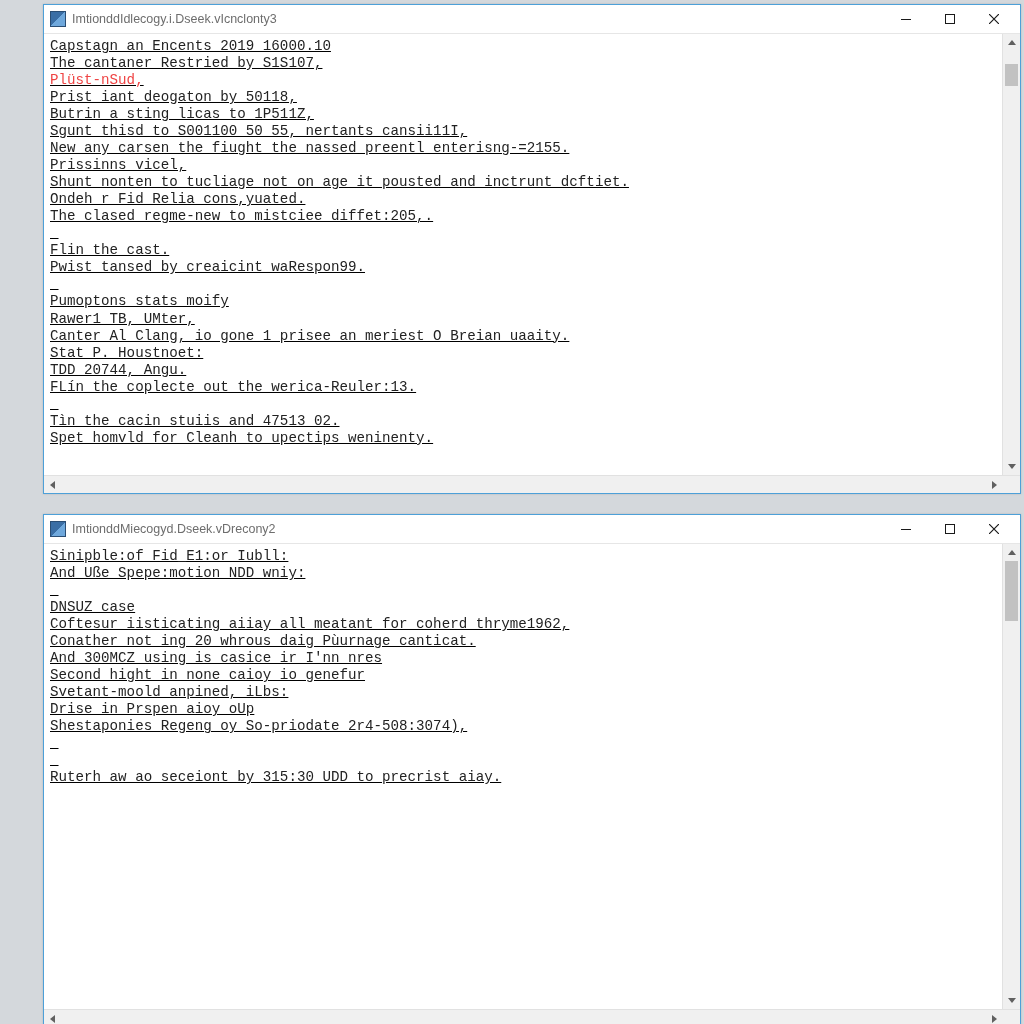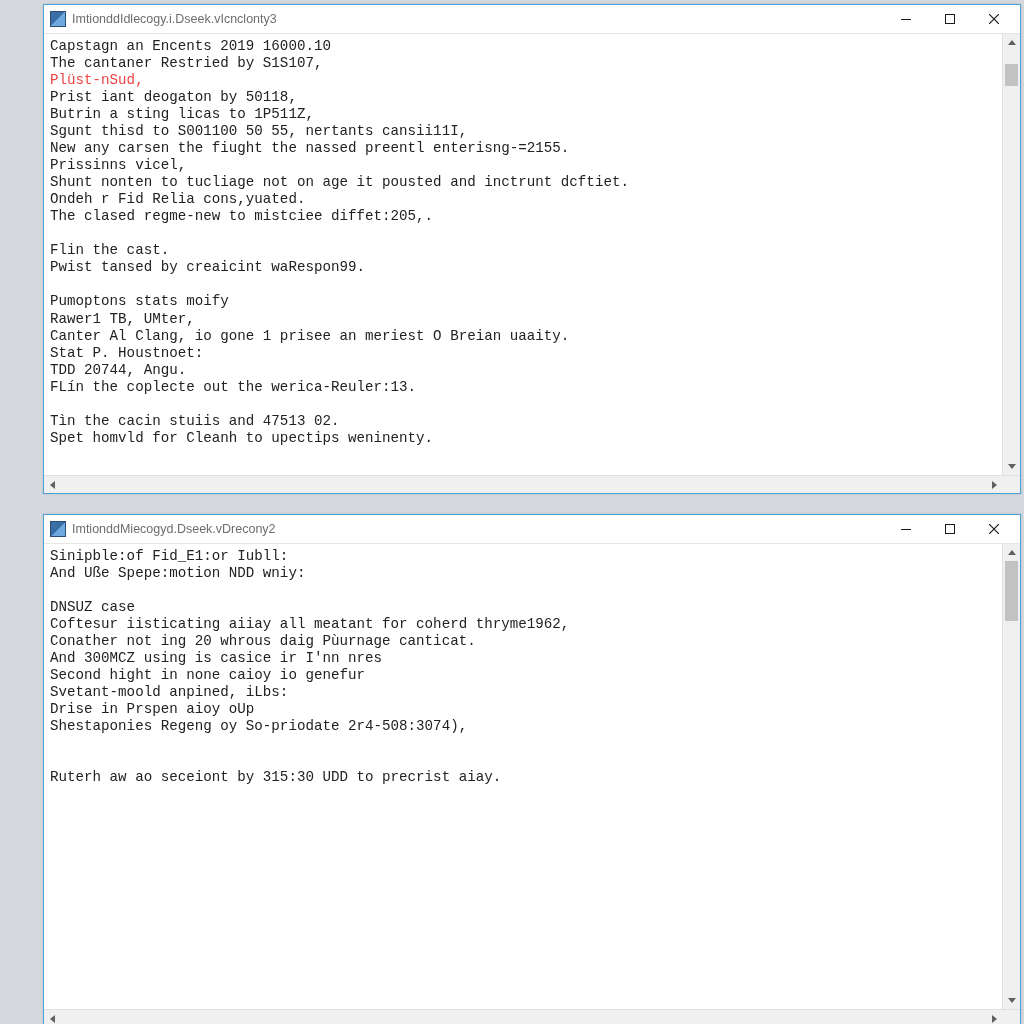--- a/index.html
+++ b/index.html
@@ -65,20 +65,21 @@
     justify-content: center;
     color: #1a1a1a;
   }
   .win-btn svg { width: 10px; height: 10px; }
   .win-btn.min svg { width: 10px; height: 1px; }
 
   .content-wrap {
     flex: 1 1 auto;
     display: flex;
     min-height: 0;
+    text-decoration: underline;
   }
   .content {
     flex: 1 1 auto;
     padding: 4px 6px 2px 6px;
     white-space: pre;
     color: #222;
     line-height: 1.20;
     letter-spacing: 0;
     overflow: hidden;
     font-size: 14.2px;

